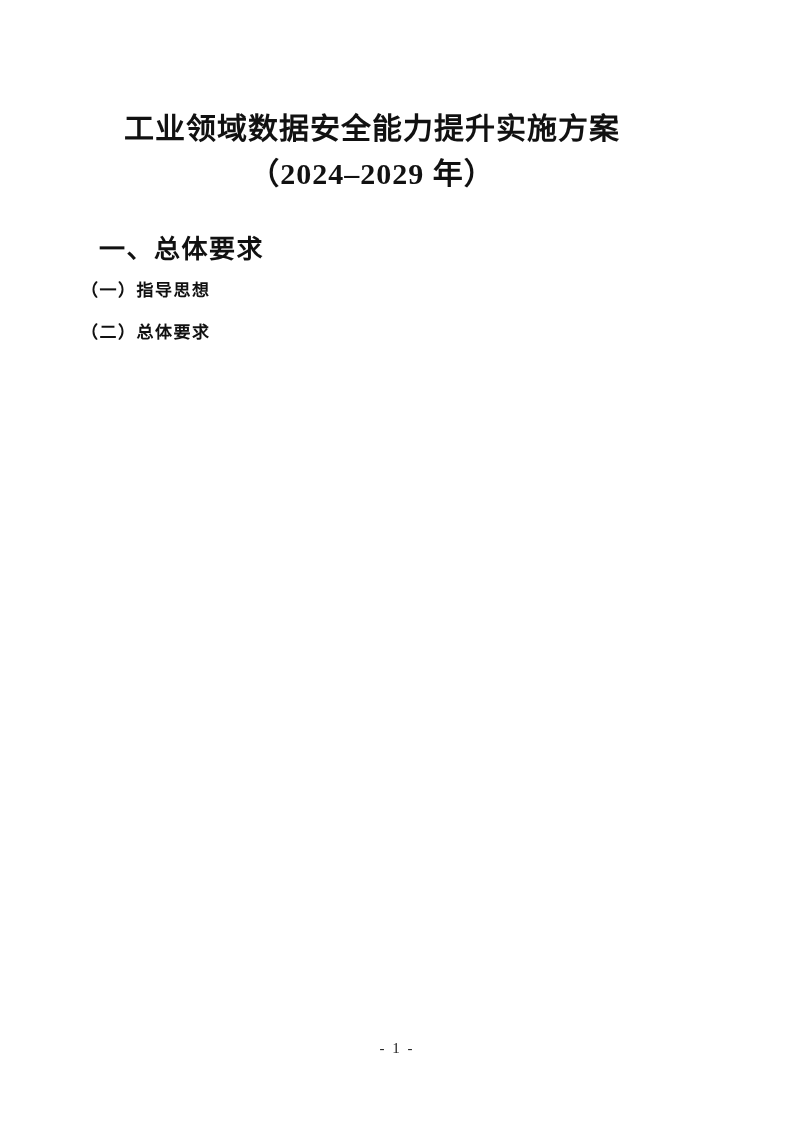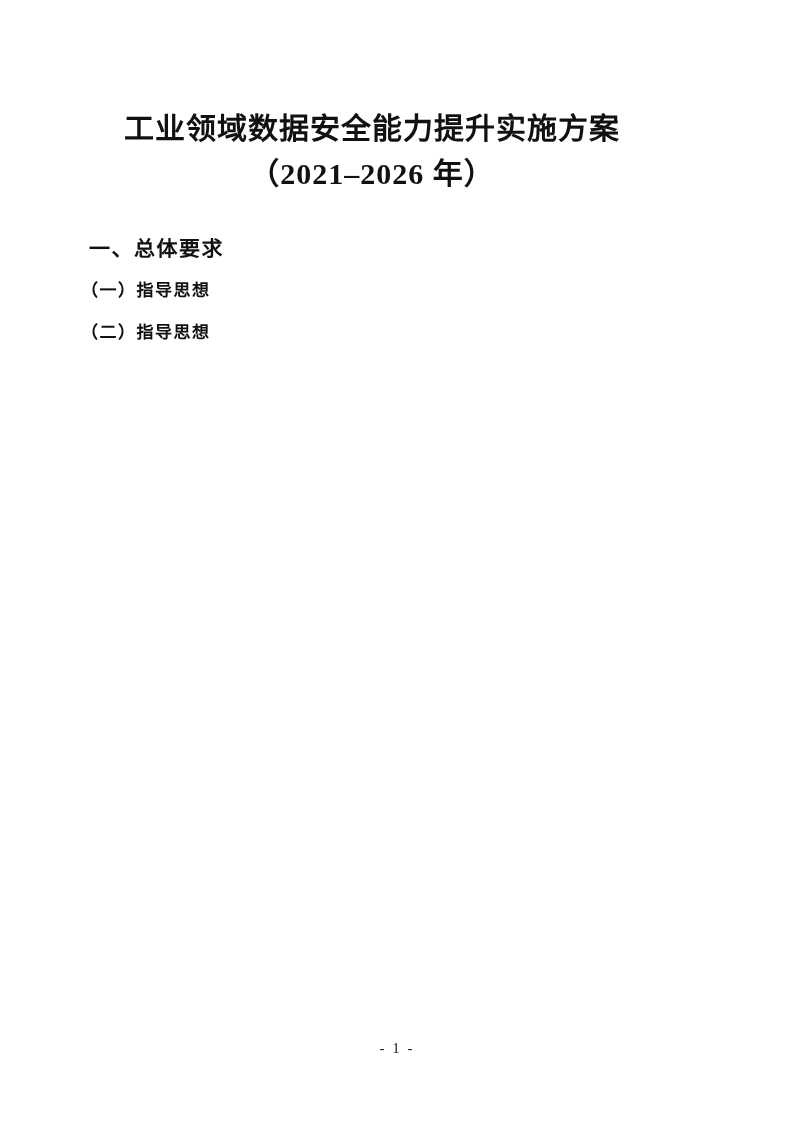--- a/index.html
+++ b/index.html
@@ -35,26 +35,26 @@
     font-size: 21px;
     line-height: 40px;
     text-indent: 2em;
     letter-spacing: 1.2px;
     text-align: justify;
     text-justify: inter-character;
     text-align-last: left;
   }
   .h-level1 {
     margin: 0;
-    font-size: 21px;
+    font-size: 26px;
     line-height: 42px;
     font-weight: 600;
     text-indent: 2em;
     letter-spacing: 1.5px;
-    font-family: Liberation Serif, serif;
+    font-family: Liberation Sans, sans-serif;
   }
   .h-level2 {
     margin: 0;
     font-size: 17px;
     line-height: 42px;
     font-weight: 700;
     text-indent: 2em;
     letter-spacing: 1.5px;
     font-family: "Liberation Serif", "DejaVu Serif", serif;
   }
@@ -69,30 +69,30 @@
     color: #222222;
   }
 </style>
 </head>
 <body>
 
 <div class="page">
 
   <h1 class="doc-title">
     <span class="title-line">工业领域数据安全能力提升实施方案</span>
-    <span class="title-line">（2021–2026 年）</span>
+    <span class="title-line">（2024–2029 年）</span>
   </h1>
 
   <div class="doc-body">
 
     <h2 class="h-level1">一、总体要求</h2>
 
     <h3 class="h-level2">（一）指导思想</h3>
 
 
-    <h3 class="h-level2">（二）指导思想</h3>
+    <h3 class="h-level2">（二）总体要求</h3>
   </div>
 
   <div class="page-footer">
     <span>- 1 -</span>
   </div>
 
 </div>
 
 </body></html>

